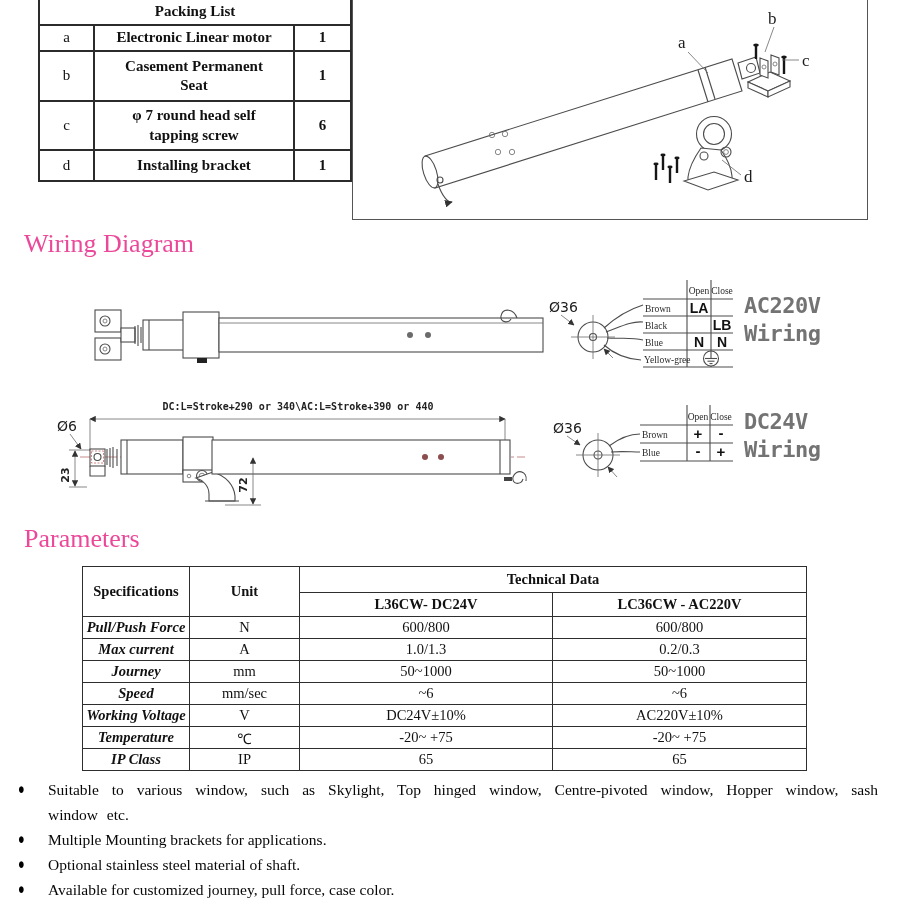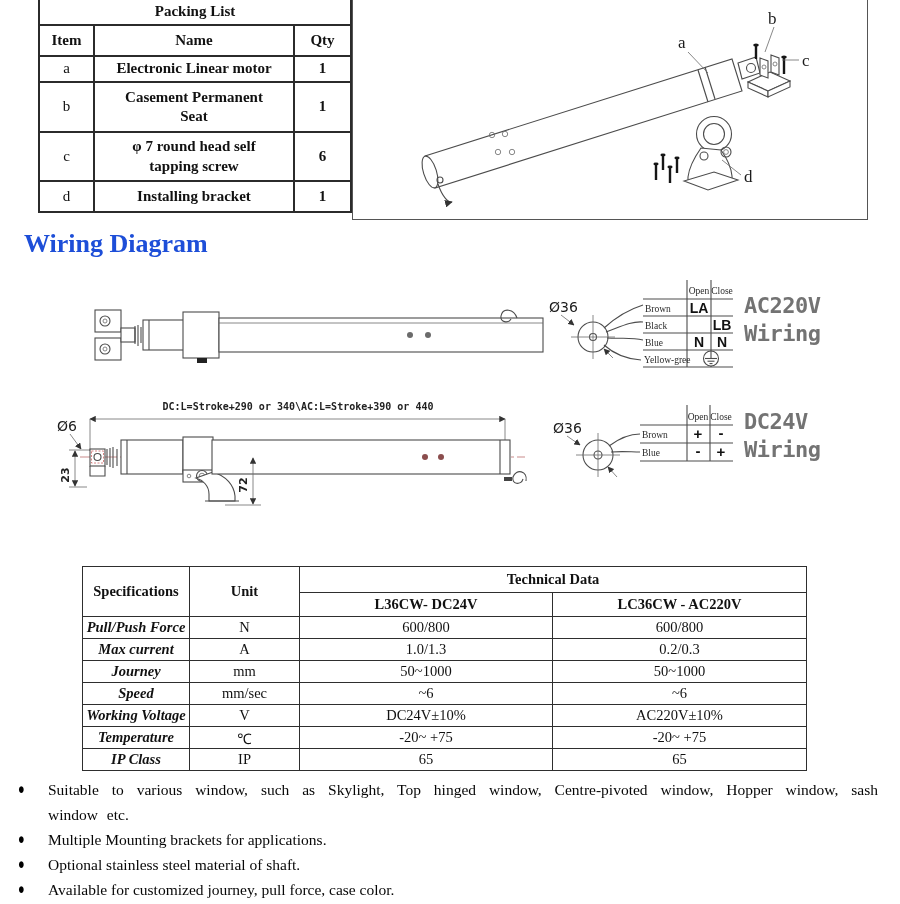--- a/index.html
+++ b/index.html
@@ -19,21 +19,21 @@
   .w150{max-width:150px;}
   .w168{max-width:168px;}
   .nowrap{white-space:nowrap;}
   tr.pk-a{height:26px;} tr.pk-b{height:50px;} tr.pk-c{height:49px;} tr.pk-d{height:31px;}
 
   
   .parts-box{position:absolute;left:352px;top:-3px;width:514px;height:222px;
              border:1.5px solid #555;border-top:none;}
 
   
-  .section{position:absolute;margin:0;font-weight:bold;font-size:26px;color:#1d4ed8;
+  .section{position:absolute;margin:0;font-weight:normal;font-size:26px;color:#ec4899;
            font-family:"Liberation Serif",serif;}
   #hd-wiring{left:24px;top:229px;}
   #hd-params{left:24px;top:524px;}
 
   
   .cap{position:absolute;left:744px;width:150px;font-family:"DejaVu Sans Mono",monospace;
        font-weight:700;font-size:22px;line-height:28px;letter-spacing:-0.5px;color:#737373;}
   #cap-ac{top:292px;} #cap-dc{top:408px;}
 
   
@@ -79,25 +79,20 @@
   <table class="packing">
     <colgroup>
         <col style="width:55px">
         <col style="width:200px">
         <col style="width:57px">
       </colgroup>
     <tbody>
         <tr>
           <td colspan="3" class="pk-title">Packing List</td>
         </tr>
-    <tr>
-      <td class="pk-h">Item</td>
-      <td class="pk-h">Name</td>
-      <td class="pk-h">Qty</td>
-    </tr>
     <tr class="pk-a">
       <td class="pk-item">a</td>
       <td class="pk-name">
             <div class="nm nowrap">Electronic Linear motor</div>
           </td>
       <td class="pk-qty">1</td>
     </tr>
     <tr class="pk-b">
       <td class="pk-item">b</td>
       <td class="pk-name">
@@ -338,20 +333,21 @@
       <text class="tpm" x="666" y="45" text-anchor="middle">-</text>
       <text class="tpm" x="643" y="63" text-anchor="middle">-</text>
       <text class="tpm" x="666" y="64" text-anchor="middle">+</text>
     </g>
   </svg>
   <div class="cap" id="cap-dc">
     <div>DC24V</div>
     <div>Wiring</div>
   </div>
 
+  <h2 class="section" id="hd-params">Parameters</h2>
 
   <table class="params">
     <colgroup>
         <col style="width:107px">
         <col style="width:110px">
         <col style="width:253px">
         <col style="width:254px">
       </colgroup>
     <tbody>
         <tr>

